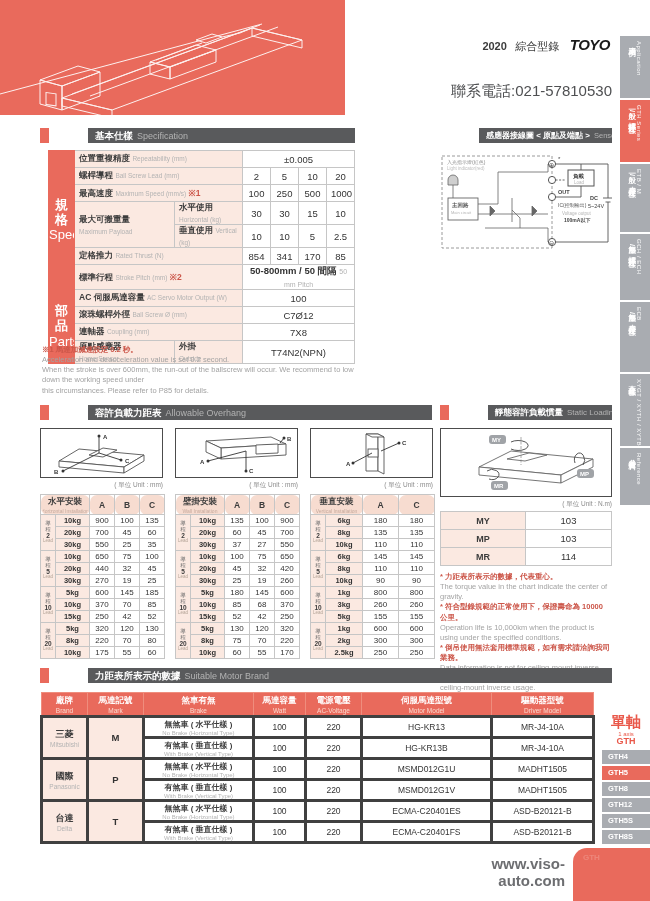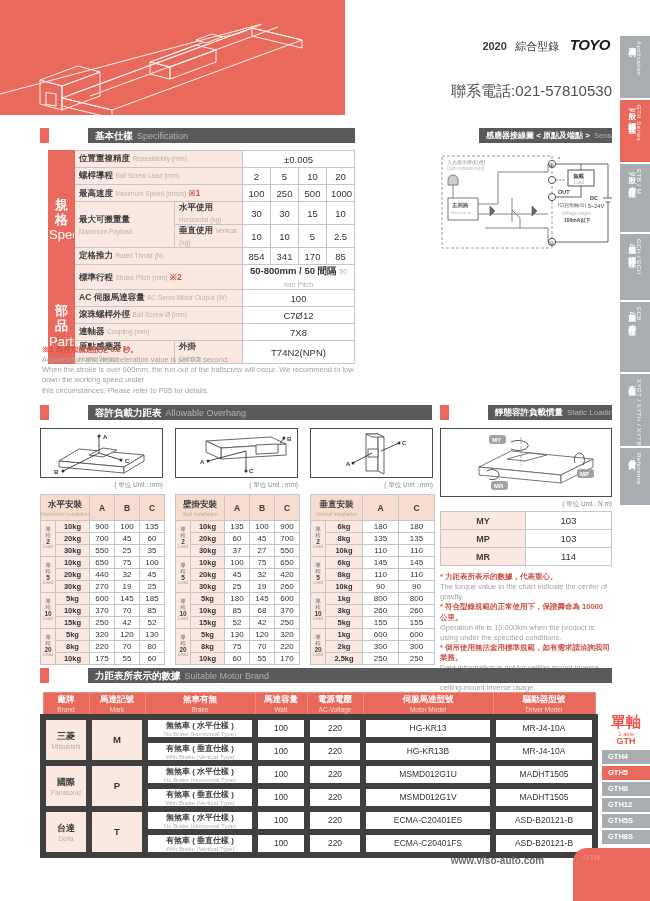--- a/index.html
+++ b/index.html
@@ -50,58 +50,58 @@
   .spec-tbl td.val .en { font-size:7px; }
 
   .notes { position:absolute; font-size:7.5px; line-height:1.35; }
   .notes .n-red { color:#cc5649; font-weight:bold; }
   .notes .n-gray { color:#a3a3a3; }
 
   
   .diag-box { position:absolute; height:50px; background:#fff; border:1px solid #4c4c4c; }
   .unit-lbl { position:absolute; font-size:6.5px; color:#8b8b8b; text-align:right; }
   .ov { position:absolute; border:1px solid #8f8f8f; }
-  .ov th { background:#f7dcd0; height:26px; font-size:8.5px; color:#3c3c3c; }
+  .ov th { background:#f7dcd0; height:20px; font-size:8.5px; color:#3c3c3c;border-radius:7px; }
   .ov th .sub { display:block; font-size:5px; color:#c4a99c; font-weight:normal; }
   .ov td { height:12px; font-size:8px; text-align:center; color:#333; background:#fff; }
   .ov td.kg { background:#fbe9e1; font-weight:bold; font-size:7.5px; }
   .ov td.lead { background:#fbe9e1; font-size:5.5px; color:#6b6b6b; line-height:1.05; }
   .ov td.lead b { font-size:6.5px; color:#3c3c3c; }
   .ov td.lead .len { font-size:4.5px; color:#b3a396; display:block; }
   .ov tr.gsep td { border-top:1px solid #8f8f8f; }
 
   
   .mo-tbl { position:absolute; left:440px; top:511px; width:172px; border:1px solid #8f8f8f; }
   .mo-tbl tr { height:18px; }
   .mo-tbl td.lab { background:#fbe9e1; width:85px; text-align:center; font-size:9px; font-weight:bold; color:#3c3c3c; }
   .mo-tbl td.val { text-align:center; font-size:9.5px; color:#333; background:#fff; }
 
   
   .mt { position:absolute; left:40px; top:692px; width:552px; border:1px solid #8f8f8f; }
   .mt thead th { background:#e96a5c; border:1px solid #ef8d7d; color:#fff; height:24px; font-size:8.5px; font-weight:bold; }
   .mt thead th .sub { display:block; font-size:6.5px; font-weight:normal; color:#fbd9cf; }
-  .mt td { height:21px; font-size:8.5px; text-align:center; color:#333; background:#fff; border:6px solid #404040; }
+  .mt td { height:21px; font-size:8.5px; text-align:center; color:#333; background:#fff; border:3px solid #404040; }
   .mt td.brand { background:#fbe9e1; }
   .mt td.brand .cn { display:block; font-size:9px; }
   .mt td.brand .en { display:block; font-size:6.5px; }
   .mt td.mk { background:#fbe9e1; font-weight:bold; font-size:9.5px; }
   .mt td.brk .cn { display:block; font-size:8px; }
   .mt td.brk .en { display:block; font-size:6px; }
 
   
   .gth-head { position:absolute; left:602px; top:714px; width:48px; text-align:center; color:#e9584a; line-height:1.1; }
   .gth-head .a { font-size:15px; font-weight:bold; }
   .gth-head .b { font-size:6px; }
   .gth-head .c { font-size:9px; font-weight:bold; }
   .gth-tab { position:absolute; left:602px; width:48px; height:14px; background:#a9acb1; color:#fff;
              font-size:7.5px; font-weight:bold; line-height:14px; padding-left:6px; }
   .gth-tab.active { background:#e96a5c; }
 
-  .footer-url { position:absolute; left:430px; top:855px; width:135px; text-align:center;
-                font-size:10px; font-weight:bold; color:#6d6e71; }
+  .footer-url { position:absolute; left:430px; top:855px; width:135px; text-align:right;
+                font-size:15px; font-weight:bold; color:#6d6e71; }
   .corner { position:absolute; left:573px; top:848px; width:77px; height:53px; background:#e96a5c;
             border-top-left-radius:14px; }
   .corner span { position:absolute; left:10px; top:5px; font-size:8px; font-weight:bold; color:#fff; opacity:.18; }
 
   svg text { font-family:"Liberation Sans",sans-serif; }
 </style>
 </head>
 <body>
 
 <div class="page">

